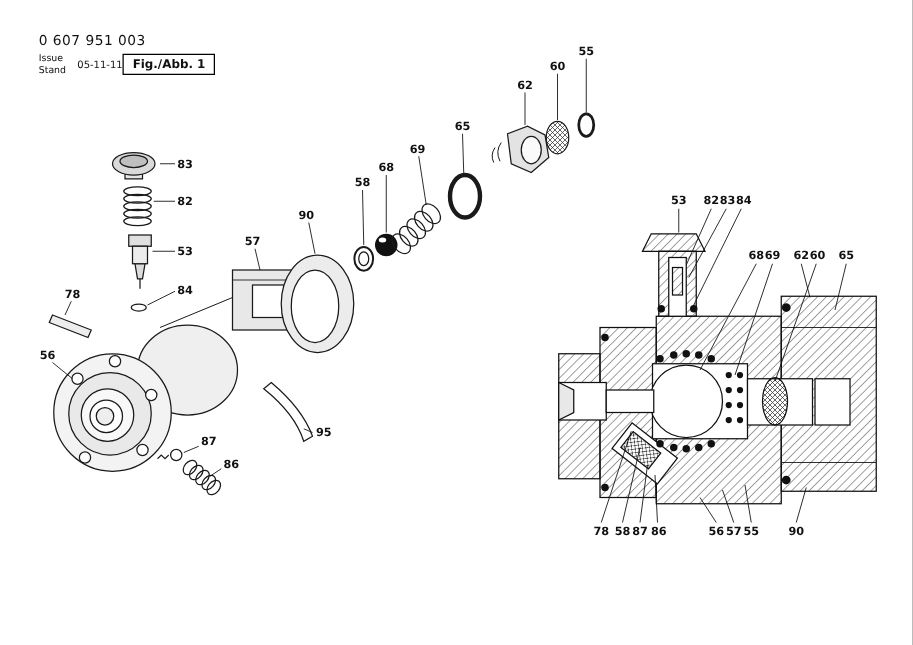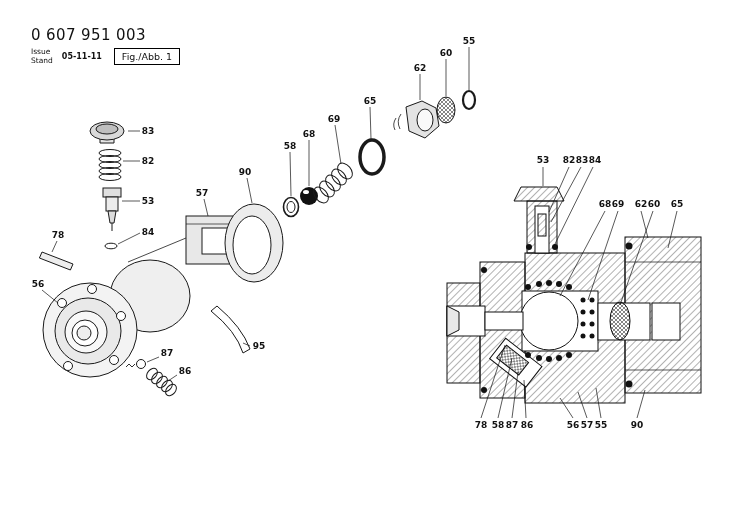--- a/index.html
+++ b/index.html
@@ -2,27 +2,27 @@
 <html><head>
 <meta charset="utf-8">
 <style>
   html,body{margin:0;padding:0;background:#888;}
   .page{
     position:relative;width:730px;height:516px;background:#ffffff;
     font-family:"DejaVu Sans", sans-serif;color:#111;overflow:hidden;
   }
   
   .title-block{position:absolute;top:26px;left:31px;}
-  .part-number{font-size:15px;letter-spacing:0.4px;}
+  .part-number{font-size:11px;letter-spacing:0.4px;}
   .row2{display:flex;align-items:center;margin-top:3px;}
   .issue-stand{font-size:7.5px;line-height:9px;}
   .sep{width:1px;background:#000;margin-left:4px;margin-right:4px;}
-  .date{font-size:8px;align-self:center;font-weight:bold;}
-  .fig-box{border:1.5px solid #000;padding:2px 7px;font-weight:normal;
-           font-size:9.5px;margin-left:12px;align-self:center;white-space:nowrap;}
+  .date{font-size:8px;align-self:center;}
+  .fig-box{border:1.5px solid #000;padding:2px 7px;font-weight:bold;
+           font-size:9.5px;margin-left:0;align-self:center;white-space:nowrap;}
   
   .footer{position:absolute;left:620px;top:457px;font-size:7.5px;line-height:9px;color:#4a4a4a;}
   svg{position:absolute;top:0;left:0;}
   svg text{font-family:"DejaVu Sans", sans-serif;font-size:9px;font-weight:bold;fill:#111;}
 </style>
 </head>
 <body>
 
 <div class="page">
 

